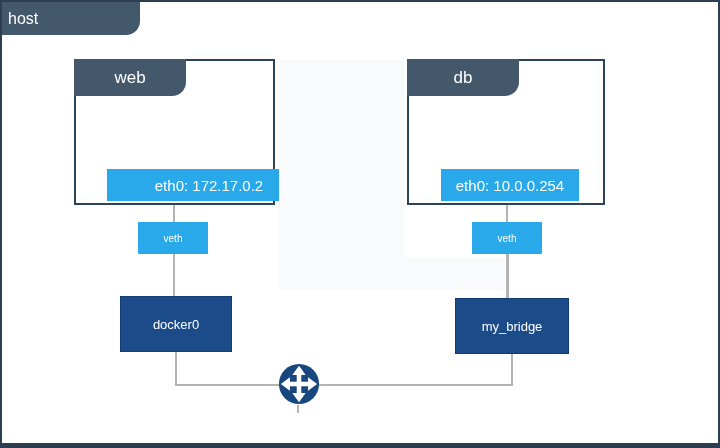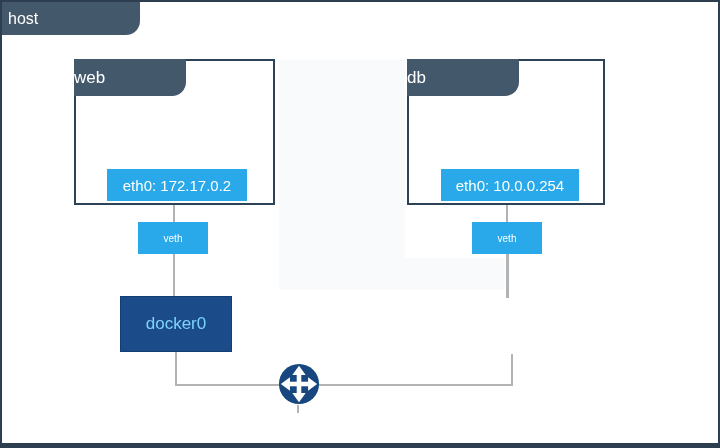--- a/index.html
+++ b/index.html
@@ -14,38 +14,38 @@
     position:absolute;left:0;top:0;width:138px;height:33px;
     background:#44586c;border-bottom-right-radius:14px;
     color:#ffffff;font-size:16px;display:flex;align-items:center;padding-left:6px;box-sizing:border-box;
   }
   .node-box{
     position:absolute;background:#ffffff;border:2px solid #2b4257;box-sizing:border-box;
   }
   .node-tab{
     position:absolute;left:-2px;top:-2px;width:112px;height:37px;
     background:#44586c;border-bottom-right-radius:14px;
-    color:#ffffff;font-size:17px;display:flex;align-items:center;
+    color:#ffffff;font-size:17px;display:flex;align-items:center;justify-content:center;
   }
   .eth-label{
     position:absolute;background:#29a9ea;color:#ffffff;font-size:15px;
     display:flex;align-items:center;justify-content:center;
   }
   .veth-box{
     position:absolute;width:70px;height:32px;background:#29a9ea;color:#ffffff;
     font-size:10px;display:flex;align-items:center;justify-content:center;
   }
   .bridge-box{
     position:absolute;background:#1c4b8a;border:1px solid #143d74;box-sizing:border-box;
-    color:#7dd3fc;font-size:17px;display:flex;align-items:center;justify-content:center;
+    color:#ffffff;font-size:13px;display:flex;align-items:center;justify-content:center;
   }
   .router{position:absolute;left:276px;top:361px;width:42px;height:42px;}
   #web-box{left:72px;top:57px;width:201px;height:146px;}
   #db-box{left:405px;top:57px;width:198px;height:146px;}
-  #web-eth{left:31px;top:108px;width:140px;height:32px;}
+  #web-eth{left:31px;top:108px;width:140px;height:32px;padding-left:32px;}
   #db-eth{left:32px;top:108px;width:138px;height:32px;}
   #veth-left{left:136px;top:220px;}
   #veth-right{left:470px;top:220px;}
   #docker0{left:118px;top:294px;width:112px;height:56px;}
   #mybridge{left:453px;top:296px;width:114px;height:56px;}
   #host-eth{left:227px;top:410px;width:138px;height:32px;}
 </style>
 </head>
 <body>
 
@@ -78,20 +78,21 @@
     <div class="node-tab">
       <span>db</span>
     </div>
     <div class="eth-label" id="db-eth">eth0: 10.0.0.254</div>
   </div>
 
   <div class="veth-box" id="veth-left">veth</div>
   <div class="veth-box" id="veth-right">veth</div>
 
   <div class="bridge-box" id="docker0">docker0</div>
+  <div class="bridge-box" id="mybridge">my_bridge</div>
 
   <div class="router">
     <svg width="42" height="42" viewBox="0 0 44 44">
       <circle cx="22" cy="22" r="21" fill="#17477e"></circle>
       <rect x="19.6" y="12" width="4.8" height="20" fill="#ffffff"></rect>
       <rect x="12" y="19.6" width="20" height="4.8" fill="#ffffff"></rect>
       <polygon points="22,3 15,12.5 29,12.5" fill="#ffffff"></polygon>
       <polygon points="22,41 15,31.5 29,31.5" fill="#ffffff"></polygon>
       <polygon points="3,22 12.5,15 12.5,29" fill="#ffffff"></polygon>
       <polygon points="41,22 31.5,15 31.5,29" fill="#ffffff"></polygon>

